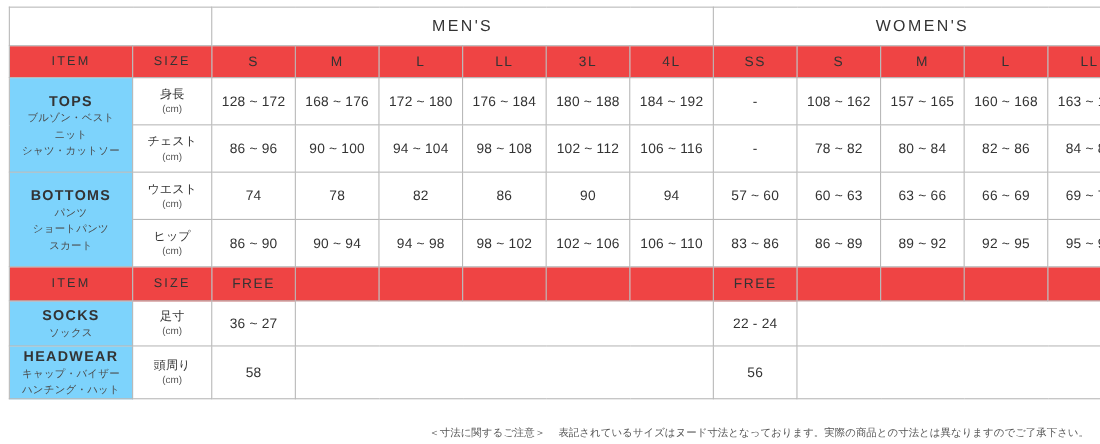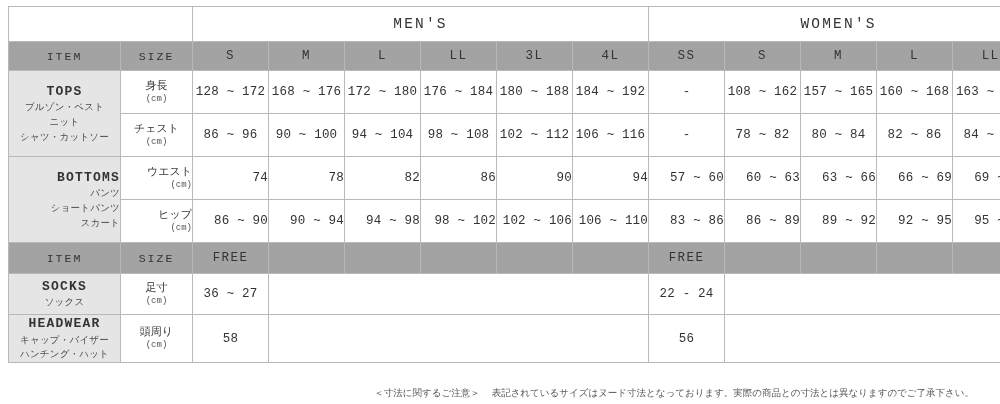--- a/index.html
+++ b/index.html
@@ -13,21 +13,20 @@
     font-family: "Liberation Sans", sans-serif;
     color: #333333;
     -webkit-font-smoothing: antialiased;
   }
   .wrap {
     position: relative;
     width: 1000px;
     height: 404px;
     box-sizing: border-box;
     padding: 6px 8px 0 8px;
-    font-family: Liberation Mono, monospace;
   }
   table.size-table {
     border-collapse: collapse;
     width: 984px;
     table-layout: fixed;
   }
   table.size-table td, table.size-table th {
     border: 1px solid #b9b9b9;
     text-align: center;
     vertical-align: middle;
@@ -50,29 +49,29 @@
     color: #333333;
   }
   .hdr-blank-left {
     background: #ffffff;
   }
   .hdr-row-sizes td {
     height: 28px;
     font-size: 12.5px;
     letter-spacing: 1.4px;
     font-weight: bold;
-    background: #a3a3a3;
+    background: #ef4444;
   }
   .hdr-row-sizes td.lbl {
     font-size: 11.5px;
     letter-spacing: 2px;
   }
 
   .cat-cell {
-    background: #e5e5e5;
+    background: #7dd3fc;
     line-height: 1.35;
     padding: 6px 2px;
   }
   .cat-main {
     font-size: 13px;
     font-weight: bold;
     letter-spacing: 1.2px;
     display: block;
     color: #333333;
   }
@@ -98,30 +97,30 @@
     display: block;
     color: #555555;
     margin-top: 1px;
   }
   td.val {
     font-size: 12.5px;
     letter-spacing: 0.2px;
     color: #333333;
   }
   tr.r-tall td { height: 42px; }
-  tr.r-tall2 td { height: 42px; text-align: right; }
+  tr.r-tall2 td { height: 42px; }
   tr.r-free td { height: 30px; }
   tr.r-socks td { height: 40px; }
   tr.r-head td { height: 46px; }
 
   td.empty { background: #ffffff; }
 
   .note {
     position: absolute;
-    right: 26px;
+    right: 10px;
     bottom: 4px;
     font-size: 9.5px;
     color: #555555;
     white-space: nowrap;
   }
   .note .note-lead { margin-right: 12px; }
 </style>
 </head>
 <body>
 

